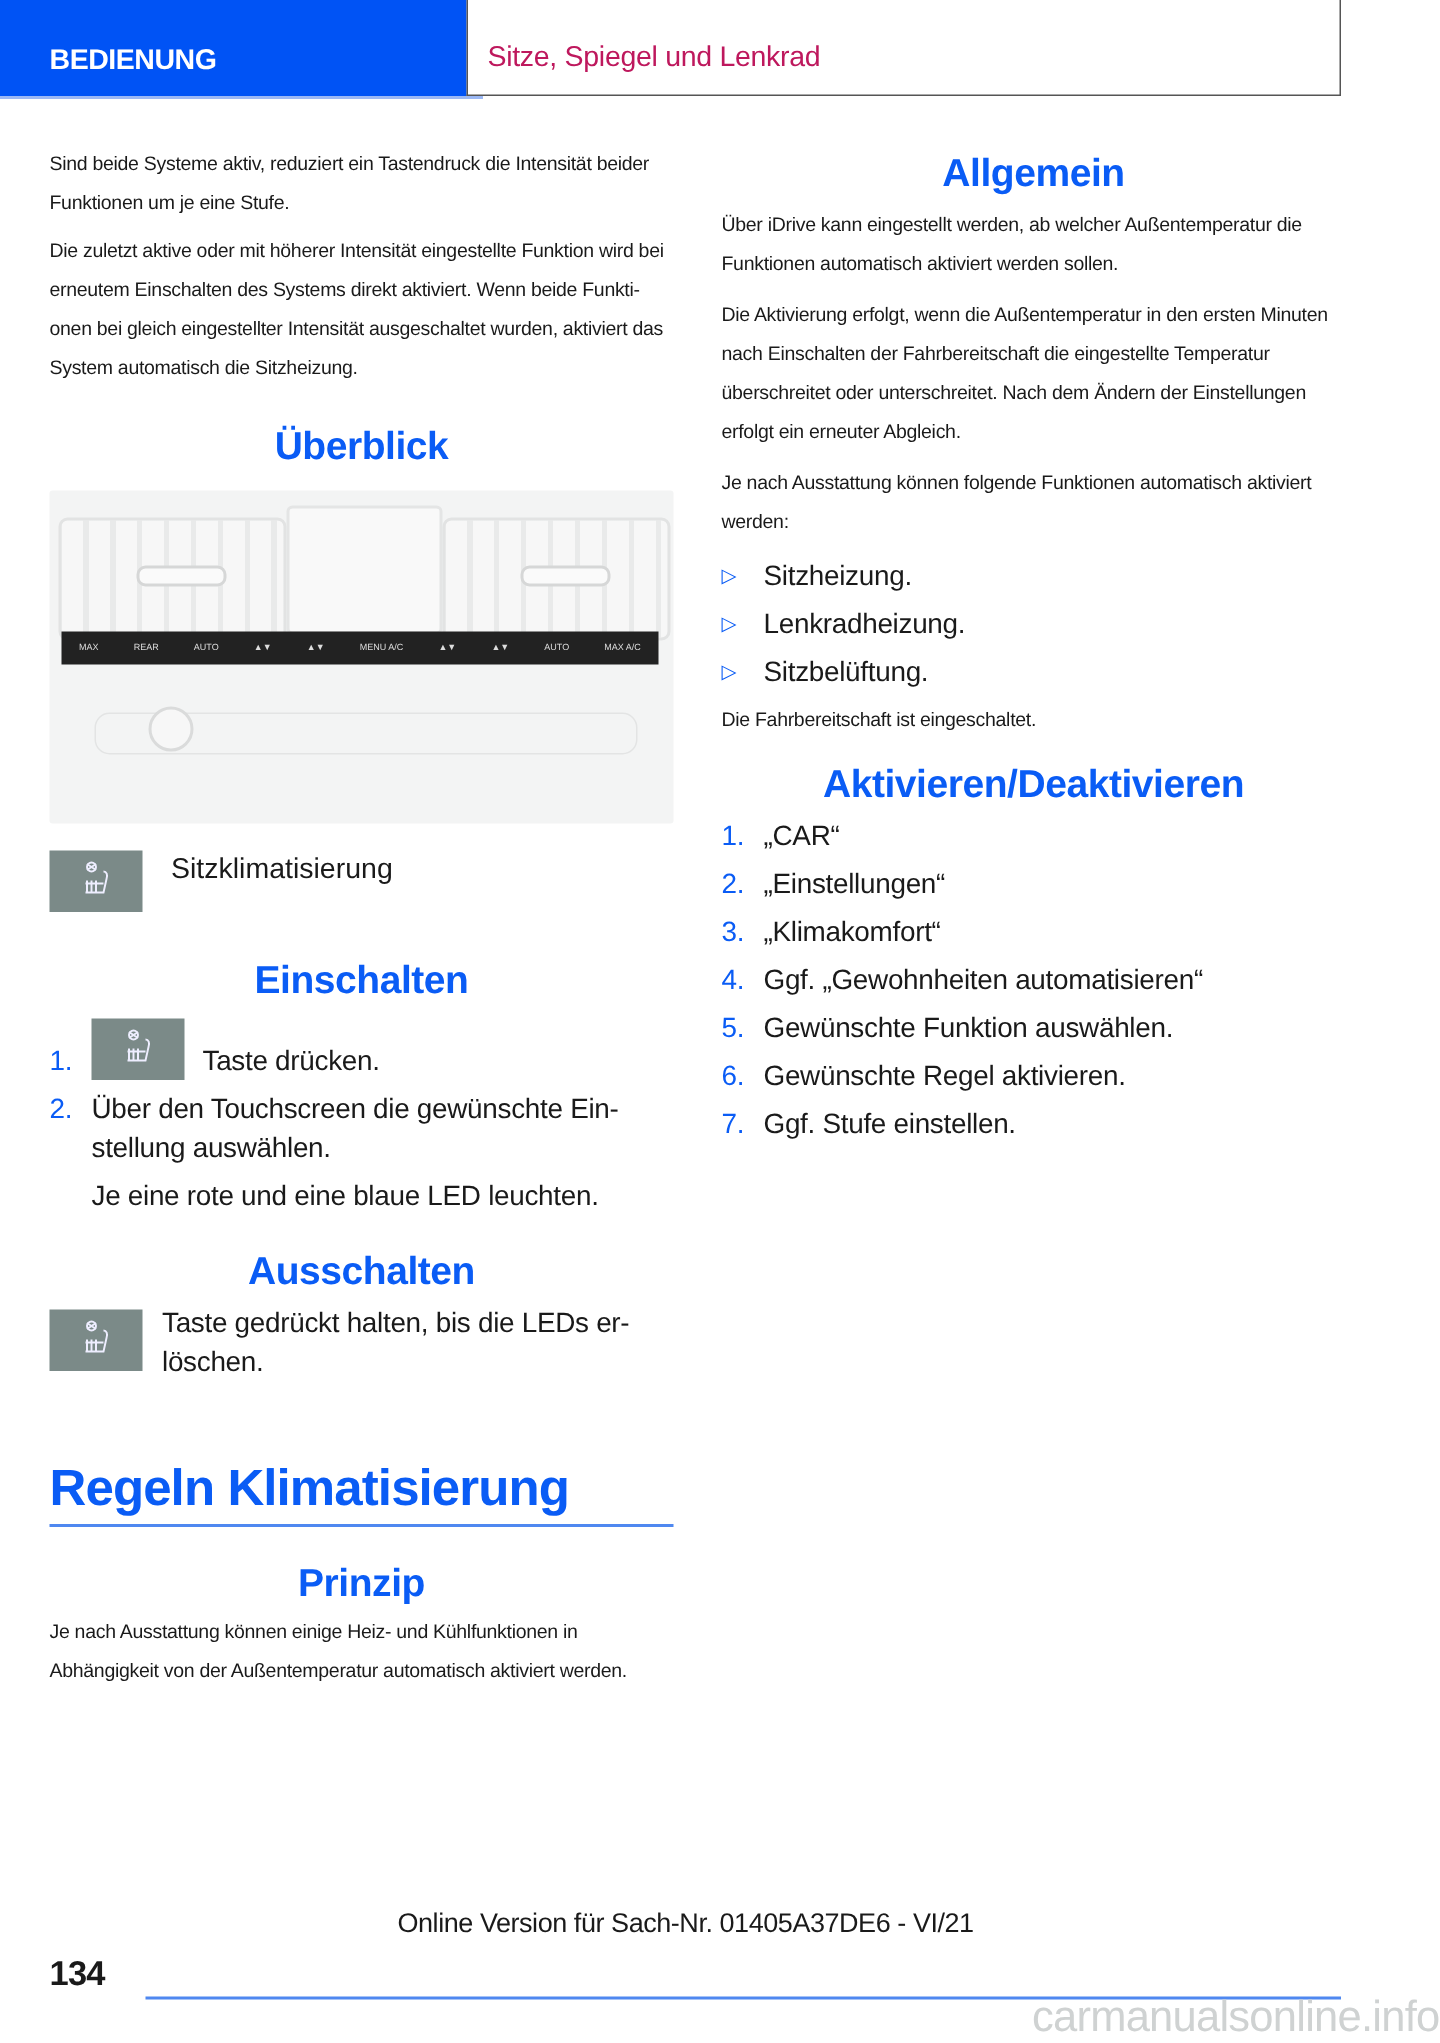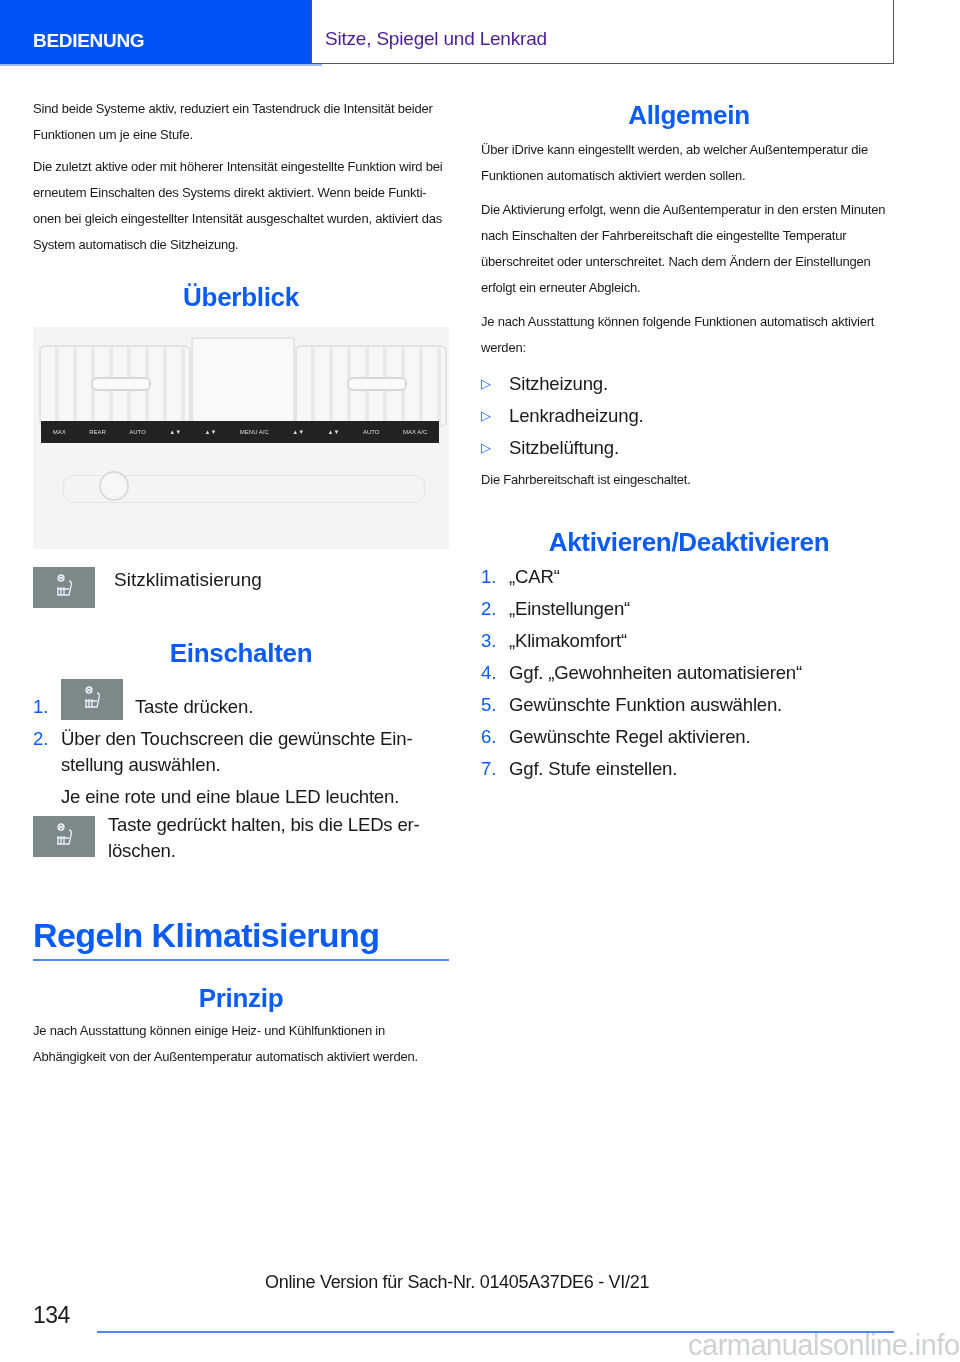--- a/index.html
+++ b/index.html
@@ -4,21 +4,21 @@
 <style>
   html, body { margin: 0; padding: 0; background: #ffffff; }
   body { width: 960px; height: 1362px; position: relative; overflow: hidden;
          font-family: "Liberation Sans", sans-serif; color: #1a1a1a; }
   .hdr-left { position: absolute; left: 0; top: 0; width: 322px; height: 64px;
               background: #0053f5; border-bottom: 2px solid #9bb8f5; }
   .hdr-left span { position: absolute; left: 33px; top: 30px; color: #fff;
                    font-weight: bold; font-size: 19px; letter-spacing: -0.3px; }
   .hdr-right { position: absolute; left: 311px; top: -2px; width: 583px; height: 66px;
                border: 1.5px solid #555; border-top: none; box-sizing: border-box; background: #fff; }
-  .hdr-right span { position: absolute; left: 13px; top: 30px; font-size: 19px; color: #4c1d95; letter-spacing: -0.2px; }
+  .hdr-right span { position: absolute; left: 13px; top: 30px; font-size: 19px; color: #be185d; letter-spacing: -0.2px; }
 
   .col { position: absolute; top: 96px; width: 416px; }
   .col.left { left: 33px; }
   .col.right { left: 481px; }
   p { margin: 0 0 8px 0; font-size: 13px; line-height: 26px; letter-spacing: -0.2px; }
   h2 { margin: 0; color: #0a5cf5; font-weight: bold; font-size: 26px; letter-spacing: -0.3px; text-align: center; }
   h1 { margin: 0; color: #0a5cf5; font-weight: bold; font-size: 34px; letter-spacing: -0.6px; }
 
   .photo { width: 416px; height: 222px; background: #f3f4f4; position: relative; overflow: hidden; border-radius: 2px; }
   .vent { position: absolute; top: 18px; height: 78px; width: 148px; border: 2px solid #e2e3e3; border-radius: 6px;
@@ -32,21 +32,21 @@
 
   .icon-btn { display: inline-block; width: 62px; height: 41px; background: #7b8a88; position: relative; vertical-align: top; }
   .icon-btn svg { position: absolute; left: 20px; top: 6px; }
 
   .row { display: flex; align-items: flex-start; }
   .ol { list-style: none; margin: 0; padding: 0; }
   .ol li { display: flex; font-size: 18.6px; line-height: 26px; margin-bottom: 6px; letter-spacing: -0.2px; }
   .num { color: #0a5cf5; width: 28px; flex: none; }
   .bul { color: #0a5cf5; width: 28px; flex: none; font-size: 13px; line-height: 26px; }
 
-  .footer-num { position: absolute; left: 33px; top: 1302px; font-size: 23px; font-weight: normal; color: #1a1a1a; letter-spacing: -0.5px; }
+  .footer-num { position: absolute; left: 33px; top: 1302px; font-size: 23px; font-weight: bold; color: #1a1a1a; letter-spacing: -0.5px; }
   .footer-line { position: absolute; left: 97px; top: 1331px; width: 797px; height: 2px; background: #4f88f0; }
   .footer-text { position: absolute; left: 265px; top: 1272px; font-size: 18px; color: #1a1a1a; letter-spacing: -0.3px; }
   .watermark { position: absolute; left: 688px; top: 1329px; font-size: 29px; color: #cfd2d2; letter-spacing: -0.5px; }
 </style>
 </head>
 <body>
 
 <div class="hdr-left">
   <span>BEDIENUNG</span>
 </div>
@@ -112,20 +112,21 @@
     </li>
     <li>
       <span class="num">2.</span>
       <div>
         <div>Über den Touchscreen die gewünschte Ein­stellung auswählen.</div>
         <div style="margin-top:6px">Je eine rote und eine blaue LED leuchten.</div>
       </div>
     </li>
   </ul>
 
+  <h2 style="margin-top:22px;margin-bottom:10px">Ausschalten</h2>
   <div class="row">
     <span class="icon-btn">
       <svg width="22" height="28" viewBox="0 0 22 28" fill="none" stroke="#eef" stroke-width="1.3">
         <circle cx="8" cy="5" r="3"></circle>
           <path d="M5 3l6 4M11 3l-6 4"></path>
         <path d="M16 8c2 0 3 2 2 5l-2 9H4"></path>
           <path d="M4 16h12M5 14v8M8 14v8M11 14v8"></path>
       </svg>
     </span>
     <span style="font-size:18.6px;line-height:26px;margin-left:13px;width:340px;margin-top:-4px;letter-spacing:-0.2px">Taste gedrückt halten, bis die LEDs er­löschen.</span>
@@ -151,21 +152,21 @@
         <span>Lenkradheizung.</span>
       </li>
     <li>
         <span class="bul">▷</span>
         <span>Sitzbelüftung.</span>
       </li>
   </ul>
 
   <p>Die Fahrbereitschaft ist eingeschaltet.</p>
 
-  <h2 style="margin-top:34px;margin-bottom:6px">Aktivieren/Deaktivieren</h2>
+  <h2 style="margin-top:14px;margin-bottom:6px">Aktivieren/Deaktivieren</h2>
   <ul class="ol">
     <li>
         <span class="num">1.</span>
         <span>„CAR“</span>
       </li>
     <li>
         <span class="num">2.</span>
         <span>„Einstellungen“</span>
       </li>
     <li>

